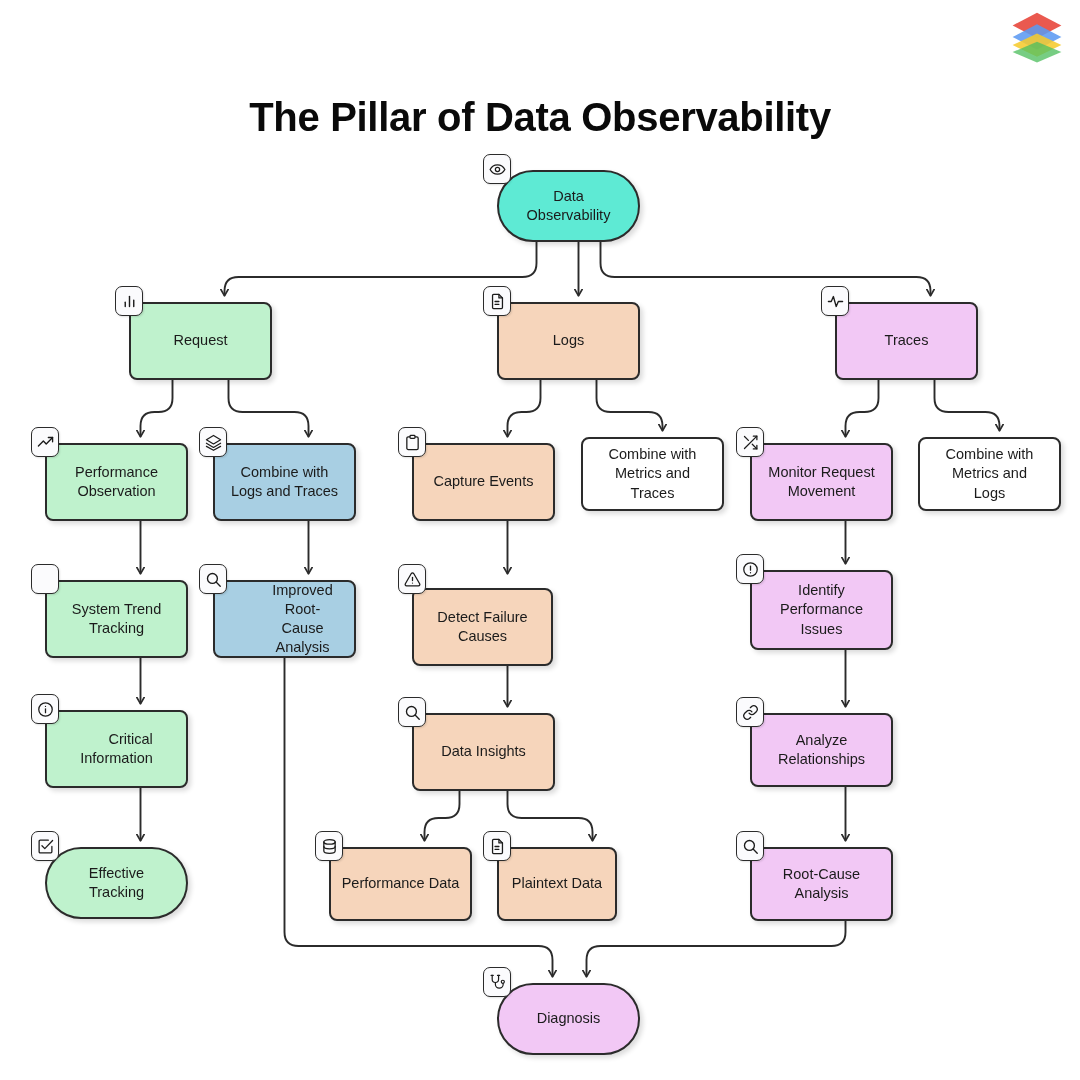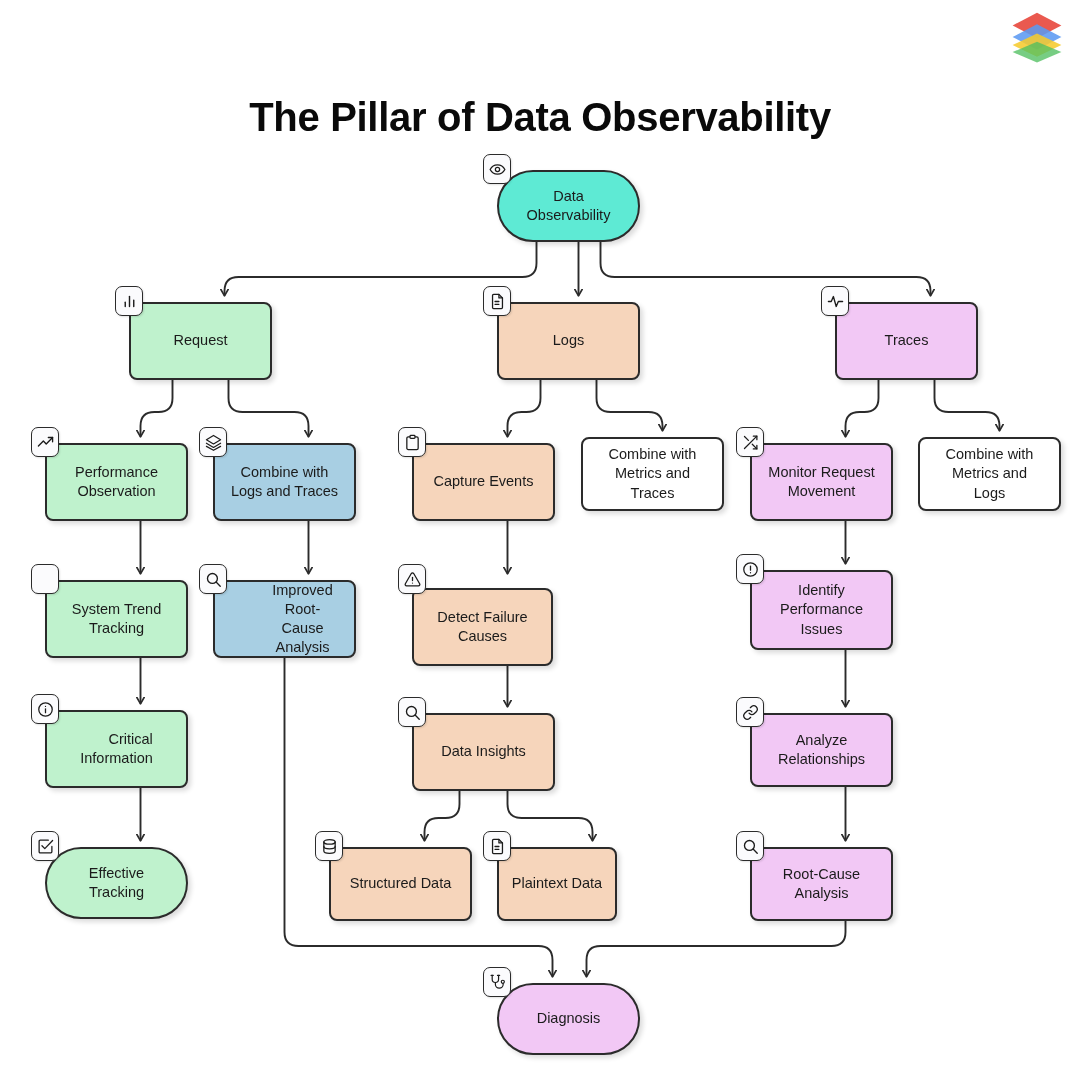--- a/index.html
+++ b/index.html
@@ -231,21 +231,21 @@
       <div class="node c-peach" style="left: 412px; top: 713px; width: 143px; height: 78px;">
         <span class="lbl">Data Insights</span>
       </div>
       <div class="badge" style="left: 398px; top: 697px;">
         <svg viewBox="0 0 24 24" fill="none" stroke="#1b1b1b" stroke-width="1.9" stroke-linecap="round">
           <circle cx="10.5" cy="10.5" r="7"></circle>
           <line x1="16" y1="16" x2="21.5" y2="21.5"></line>
         </svg>
       </div>
       <div class="node c-peach" style="left: 329px; top: 847px; width: 143px; height: 74px;">
-        <span class="lbl">Structured Data</span>
+        <span class="lbl">Performance Data</span>
       </div>
       <div class="badge" style="left: 315px; top: 831px;">
         <svg viewBox="0 0 24 24" fill="none" stroke="#1b1b1b" stroke-width="1.8" stroke-linecap="round">
           <ellipse cx="12" cy="5.5" rx="8" ry="3.3"></ellipse>
           <path d="M4 5.5v13c0 1.8 3.6 3.3 8 3.3s8-1.5 8-3.3v-13"></path>
           <path d="M4 12c0 1.8 3.6 3.3 8 3.3s8-1.5 8-3.3"></path>
         </svg>
       </div>
       <div class="node c-peach" style="left: 497px; top: 847px; width: 120px; height: 74px;">
         <span class="lbl">Plaintext Data</span>

